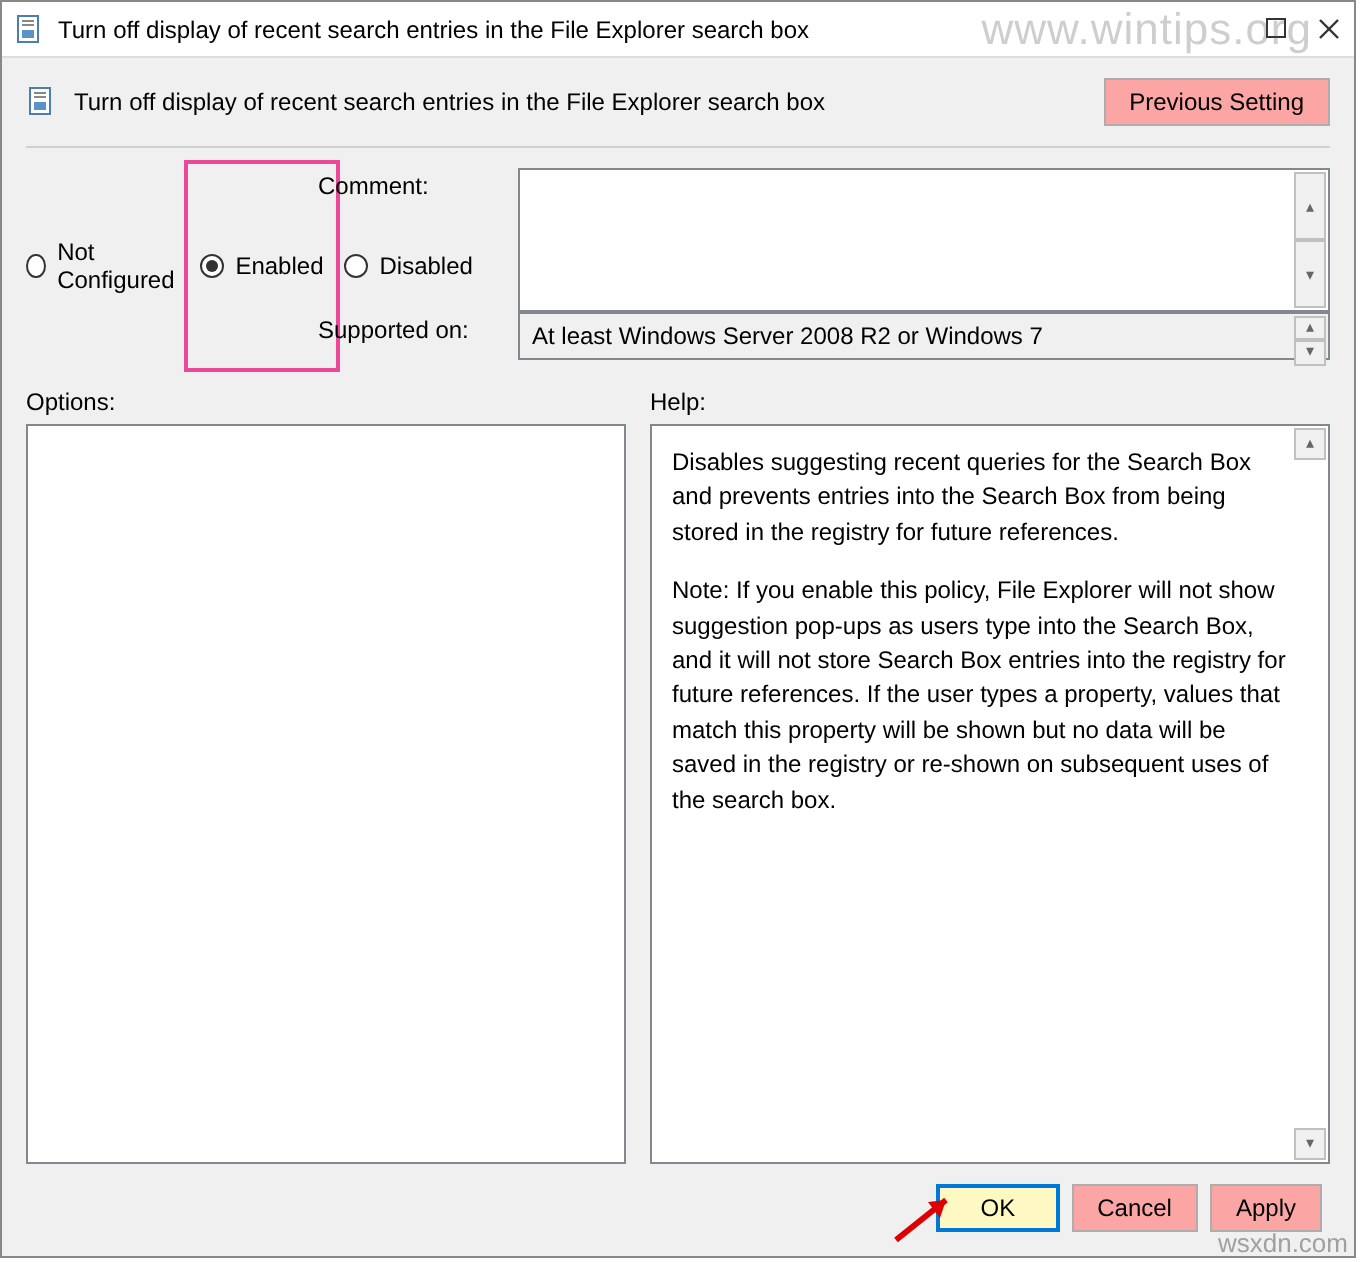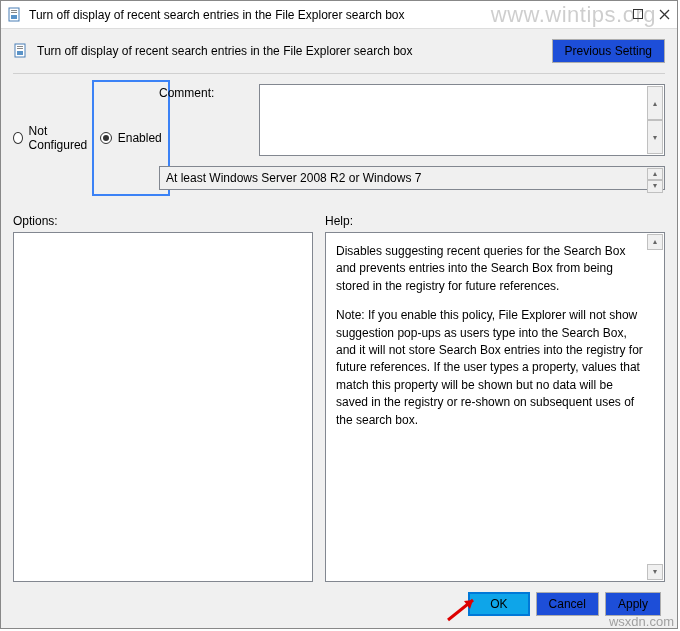--- a/index.html
+++ b/index.html
@@ -8,37 +8,37 @@
 .titlebar { display: flex; align-items: center; padding: 4px 6px; background: #fff; border-bottom: 1px solid #ddd; height: 28px; }
 .titlebar-icon { width: 16px; height: 16px; margin-right: 6px; }
 .titlebar-title { flex: 1; font-size: 12px; }
 .titlebar-btns { display: flex; gap: 12px; align-items: center; }
 .tb-btn { width: 14px; height: 14px; display: inline-flex; align-items: center; justify-content: center; cursor: pointer; font-size: 11px; color: #333; }
 .content { flex: 1; padding: 10px 12px 8px 12px; display: flex; flex-direction: column; background: #f0f0f0; }
 .header-row { display: flex; align-items: center; gap: 8px; margin-bottom: 8px; }
 .header-icon { width: 16px; height: 16px; }
 .header-title { flex: 1; font-size: 12px; }
 .nav-btns { display: flex; gap: 6px; }
-.btn { background: #1d4ed8; border: 1px solid #adadad; padding: 4px 12px; font-size: 12px; cursor: pointer; font-family: inherit; }
-.btn.primary { border: 2px solid #0078d7; background: #0ea5e9; padding: 3px 20px; }
+.btn { background: #fca5a5; border: 1px solid #adadad; padding: 4px 12px; font-size: 12px; cursor: pointer; font-family: inherit; }
+.btn.primary { border: 2px solid #0078d7; background: #fef9c3; padding: 3px 20px; }
 .divider { height: 1px; background: #d0d0d0; margin: 2px 0 10px 0; }
 .config-row { display: flex; gap: 16px; }
 .radio-col { width: 130px; display: flex; flex-direction: row; gap: 10px; padding-top: 2px; }
 .radio-item { display: flex; align-items: center; gap: 6px; cursor: pointer; font-size: 12px; }
-.radio-item.highlight { border: 2px solid #3b82f6; padding: 4px 6px; margin: -6px -8px; }
+.radio-item.highlight { border: 2px solid #ec4899; padding: 4px 6px; margin: -6px -8px; }
 .radio-circle { width: 12px; height: 12px; border: 1px solid #333; border-radius: 50%; display: inline-flex; align-items: center; justify-content: center; background: #fff; }
 .radio-circle.selected::after { content: ""; width: 6px; height: 6px; background: #333; border-radius: 50%; }
-.fields-col { flex: 1; display: flex; flex-direction: column; gap: 10px; }
+.fields-col { flex: 1; display: flex; flex-direction: column; }
 .field-row { display: flex; gap: 10px; }
 .field-label { width: 90px; padding-top: 2px; font-size: 12px; }
 .field-box { flex: 1; background: #fff; border: 1px solid #828790; height: 72px; position: relative; padding: 4px 18px 4px 6px; font-size: 12px; color: #000; }
 .field-box.small { height: 24px; background: #f0f0f0; color: #000; line-height: 1.3; }
 .updown { position: absolute; right: 1px; top: 1px; bottom: 1px; width: 16px; display: flex; flex-direction: column; }
 .ud-btn { flex: 1; background: #f0f0f0; border: 1px solid #c0c0c0; font-size: 8px; display: flex; align-items: center; justify-content: center; cursor: pointer; color: #666; }
-.panes { display: flex; gap: 12px; margin-top: 24px; flex: 1; min-height: 0; }
+.panes { display: flex; gap: 12px; margin-top: 14px; flex: 1; min-height: 0; }
 .pane-col { display: flex; flex-direction: column; flex: 1; }
 .pane-col.left { flex: 0 0 300px; }
 .pane-label { font-size: 12px; margin-bottom: 4px; }
 .pane-box { flex: 1; border: 1px solid #828790; background: #fff; padding: 10px 18px 10px 10px; font-size: 12px; line-height: 1.45; overflow: hidden; position: relative; }
 .pane-box .ud-btn { position: absolute; right: 1px; width: 16px; height: 16px; }
 .pane-box .ud-top { top: 1px; }
 .pane-box .ud-bot { bottom: 1px; }
 .help-text p { margin-bottom: 12px; }
 .footer { display: flex; justify-content: flex-end; gap: 6px; padding: 10px 4px 4px 4px; position: relative; }
 .arrow { position: absolute; left: 430px; bottom: -2px; width: 40px; height: 30px; pointer-events: none; }
@@ -95,34 +95,39 @@
     <div class="config-row">
       <div class="radio-col">
         <label class="radio-item">
           <span class="radio-circle"></span>
           <span>Not Configured</span>
         </label>
         <label class="radio-item highlight">
           <span class="radio-circle selected"></span>
           <span>Enabled</span>
         </label>
+        <label class="radio-item">
+          <span class="radio-circle"></span>
+          <span>Disabled</span>
+        </label>
       </div>
 
       <div class="fields-col">
         <div class="field-row">
           <div class="field-label">Comment:</div>
           <div class="field-box">
             <span></span>
             <div class="updown">
               <div class="ud-btn">▴</div>
               <div class="ud-btn">▾</div>
             </div>
           </div>
         </div>
         <div class="field-row">
+          <div class="field-label">Supported on:</div>
           <div class="field-box small">
             <span>At least Windows Server 2008 R2 or Windows 7</span>
             <div class="updown">
               <div class="ud-btn">▴</div>
               <div class="ud-btn">▾</div>
             </div>
           </div>
         </div>
       </div>
     </div>

